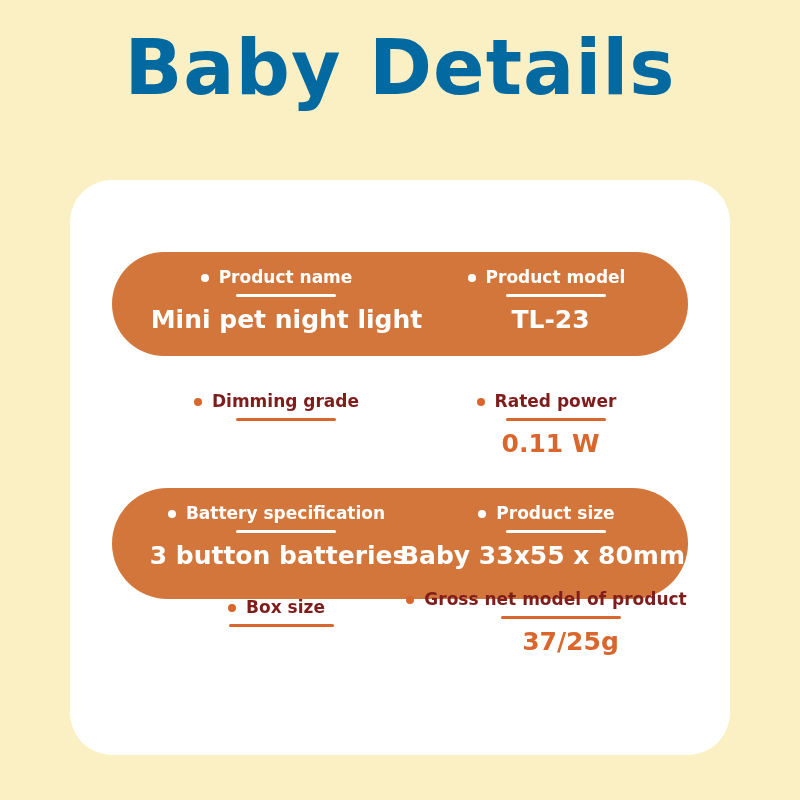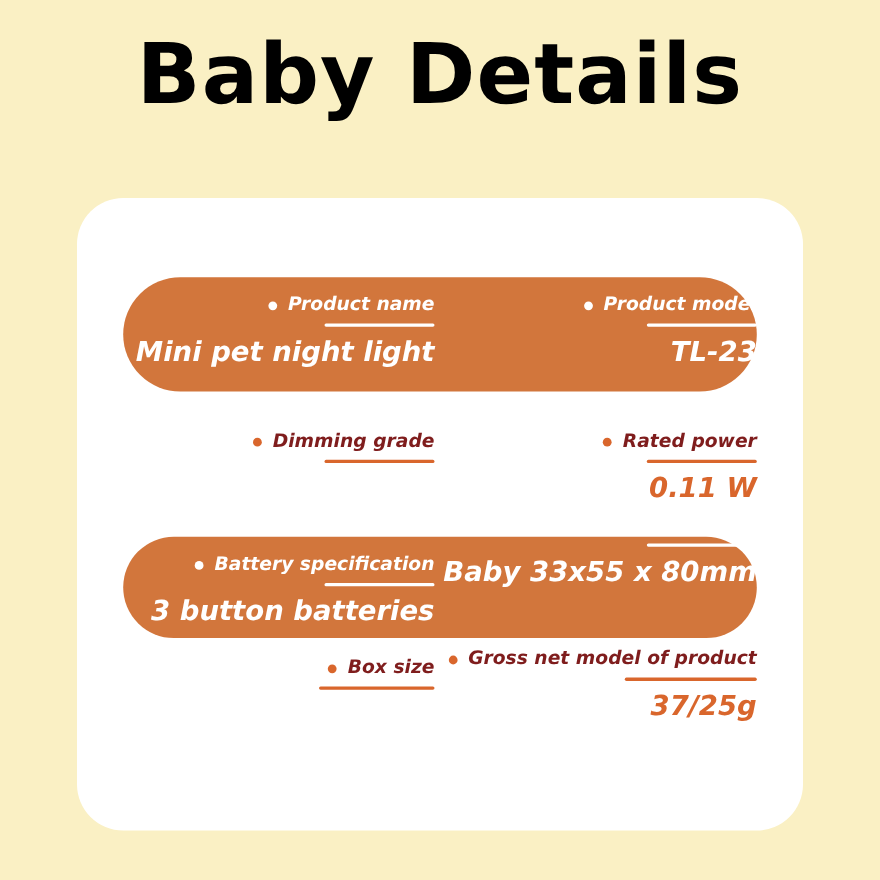--- a/index.html
+++ b/index.html
@@ -21,21 +21,21 @@
     box-sizing: border-box;
   }
 
   
   .title {
     position: absolute;
     left: 0;
     top: 28px;
     width: 800px;
     text-align: center;
-    color: #000000;
+    color: #0369a1;
     font-family: "DejaVu Sans", sans-serif;
     font-size: 76px;
     font-weight: bold;
     letter-spacing: 1px;
     line-height: 1.05;
     white-space: nowrap;
   }
 
   
   .card {
@@ -58,32 +58,31 @@
     align-items: flex-start;
     box-sizing: border-box;
   }
   .row.pill {
     background: #d2763c;
     border-radius: 999px;
   }
 
   .row-1 { top: 72px;  height: 104px; }
   .row-2 { top: 196px; height: 92px;  }
-  .row-3 { top: 308px; height: 92px; }
+  .row-3 { top: 308px; height: 111px; }
   .row-4 { top: 408px; height: 110px; }
 
   
   .cell {
     position: relative;
     box-sizing: border-box;
     display: flex;
     flex-direction: column;
-    align-items: flex-end;
+    align-items: center;
     height: 100%;
-    font-style: italic;
   }
   .cell.col-a { width: 283px; padding-left: 46px; }
   .cell.col-b { width: 293px; padding-left: 10px; }
 
   .label-line {
     display: flex;
     flex-direction: row;
     align-items: center;
     margin-top: 16px;
   }
@@ -202,20 +201,24 @@
     <div class="row pill row-3">
       <div class="cell col-a">
         <div class="label-line">
           <span class="bullet"></span>
           <span class="label-text">Battery specification</span>
         </div>
         <div class="underline"></div>
         <div class="value-text">3 button batteries</div>
       </div>
       <div class="cell col-b">
+        <div class="label-line">
+          <span class="bullet"></span>
+          <span class="label-text">Product size</span>
+        </div>
         <div class="underline"></div>
         <div class="value-text">Baby 33x55 x 80mm</div>
       </div>
     </div>
 
     <div class="row row-4">
       <div class="cell col-a">
         <div class="label-line">
           <span class="bullet"></span>
           <span class="label-text">Box size</span>

